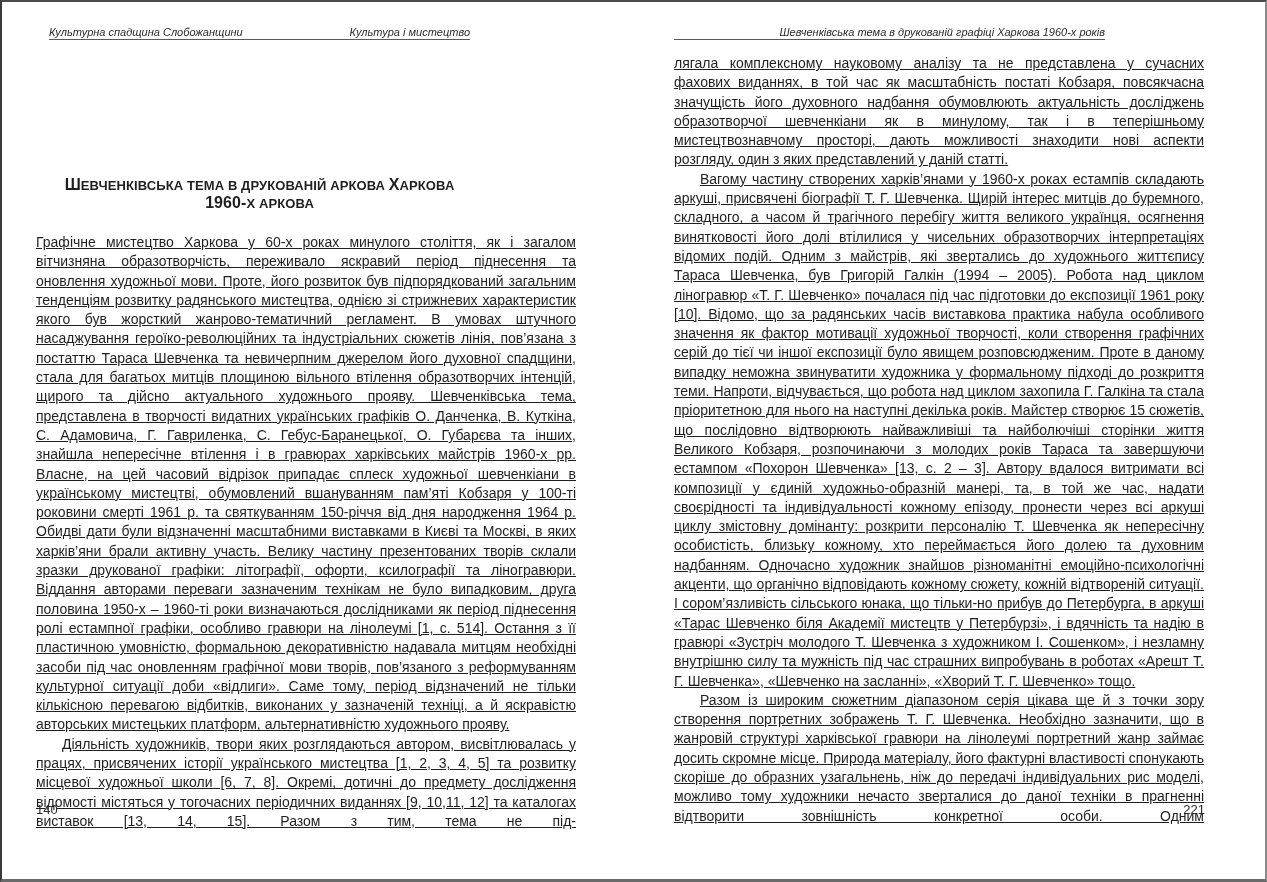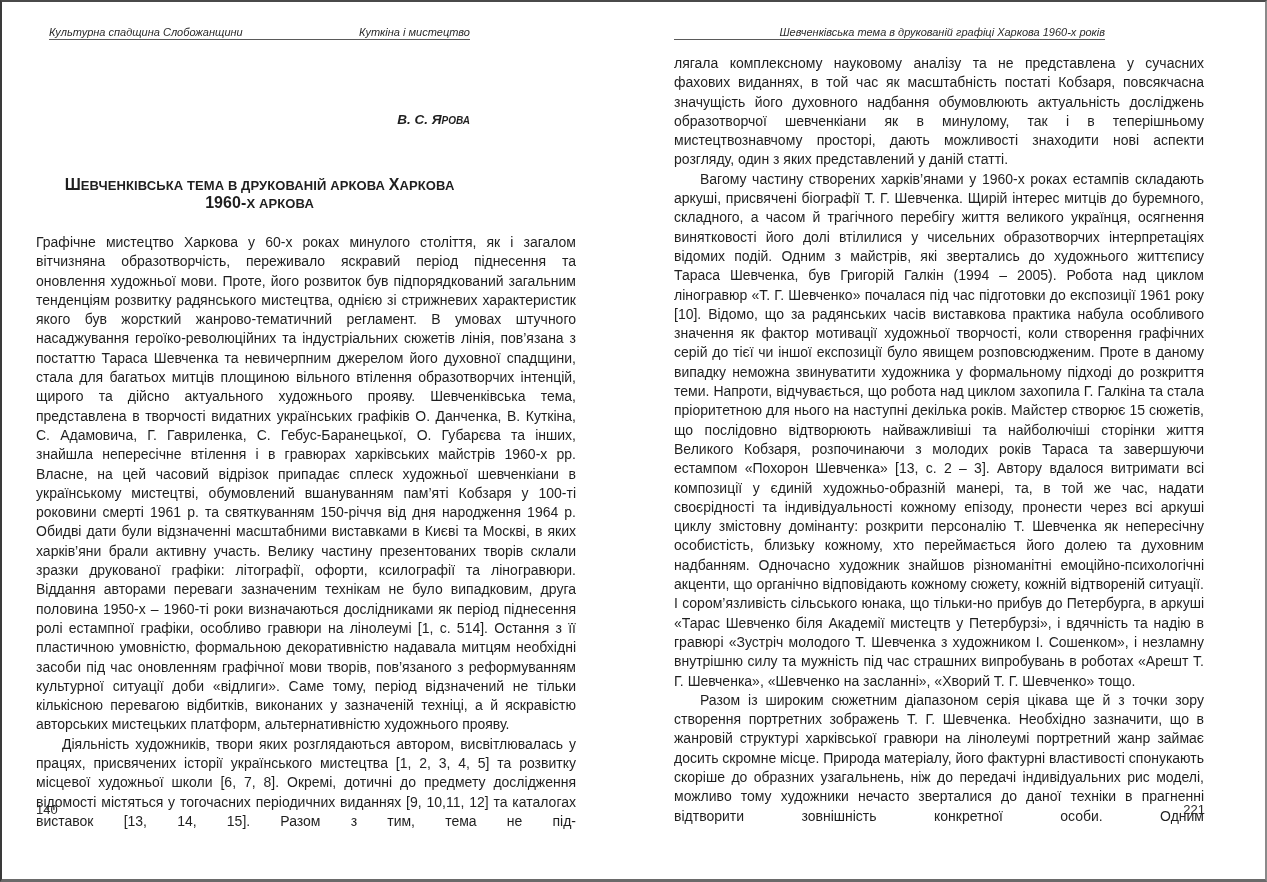--- a/index.html
+++ b/index.html
@@ -36,21 +36,21 @@
     .author .sc { font-size: 10px; }
 
     .article-title {
       position: absolute; left: 49px; width: 421px; top: 176px;
       text-align: center; font-weight: bold; font-size: 13px; letter-spacing: 0.1px;
     }
     .article-title .big { font-size: 16px; }
 
     .body-text {
       position: absolute; font-size: 14px; line-height: 19.3px;
-      text-align: justify; color: #1f1f1f;
+      text-align: justify; color: #1f1f1f; text-decoration: underline;
     }
     .page.left .body-text { left: 36px; width: 540px; top: 233px; }
     .page.right .body-text { left: 41px; width: 530px; top: 54px; }
     .body-text p { margin: 0; hyphens: manual; }
     .body-text p.indent { text-indent: 26px; }
     .body-text p.noindent { text-indent: 0; }
     .body-text p.last-line-justify { text-align-last: justify; }
 
     .folio {
       position: absolute; top: 802px; font-size: 13px; color: #2a2a2a;
@@ -59,24 +59,23 @@
     .page.right .folio { right: 62px; }
   </style>
 </head>
 <body>
 
 <div class="frame"></div>
 
 <div class="page left">
   <div class="running-head">
     <span>Культурна спадщина Слобожанщини</span>
-    <span>Куткіна і мистецтво</span>
+    <span>Культура і мистецтво</span>
   </div>
 
-  <div class="author"><span>В. С. Я</span><span class="sc">РОВА</span></div>
 
   <div class="article-title"><span class="big">Ш</span><span>ЕВЧЕНКІВСЬКА ТЕМА В ДРУКОВАНІЙ АРКОВА </span><span class="big">Х</span><span>АРКОВА </span><span class="big">1960-</span><span>Х АРКОВА</span></div>
 
   <div class="body-text">
     <p class="noindent">Графічне мистецтво Харкова у 60-х роках минулого століття, як і загалом вітчизняна образотворчість, переживало яскравий період піднесення та оновлення художньої мови. Проте, його розвиток був підпорядкований загальним тенденціям розвитку радянського мистецтва, однією зі стрижневих характеристик якого був жорсткий жанрово-тематичний регламент. В умовах штучного насаджування героїко-революційних та індустріальних сюжетів лінія, пов’язана з постаттю Тараса Шевченка та невичерпним джерелом його духовної спадщини, стала для багатьох митців площиною вільного втілення образотворчих інтенцій, щирого та дійсно актуального художнього прояву. Шевченківська тема, представлена в творчості видатних українських графіків О. Данченка, В. Куткіна, С. Адамовича, Г. Гавриленка, С. Гебус-Баранецької, О. Губарєва та інших, знайшла непересічне втілення і в гравюрах харківських майстрів 1960-х рр. Власне, на цей часовий відрізок припадає сплеск художньої шевченкіани в українському мистецтві, обумовлений вшануванням пам’яті Кобзаря у 100-ті роковини смерті 1961 р. та святкуванням 150-річчя від дня народження 1964 р. Обидві дати були відзначенні масштабними виставками в Києві та Москві, в яких харків’яни брали активну участь. Велику частину презентованих творів склали зразки друкованої графіки: літографії, офорти, ксилографії та ліногравюри. Віддання авторами переваги зазначеним технікам не було випадковим, друга половина 1950-х – 1960-ті роки визначаються дослідниками як період піднесення ролі естампної графіки, особливо гравюри на лінолеумі [1, с. 514]. Остання з її пластичною умовністю, формальною декоративністю надавала митцям необхідні засоби під час оновленням графічної мови творів, пов’язаного з реформуванням культурної ситуації доби «відлиги». Саме тому, період відзначений не тільки кількісною перевагою відбитків, виконаних у зазначеній техніці, а й яскравістю авторських мистецьких платформ, альтернативністю художнього прояву.</p>
     <p class="indent last-line-justify">Діяльність художників, твори яких розглядаються автором, висвітлювалась у працях, присвячених історії українського мистецтва [1, 2, 3, 4, 5] та розвитку місцевої художньої школи [6, 7, 8]. Окремі, дотичні до предмету дослідження відомості містяться у тогочасних періодичних виданнях [9, 10,11, 12] та каталогах виставок [13, 14, 15]. Разом з тим, тема не під-</p>
   </div>
 
   <div class="folio">140</div>
 </div>

